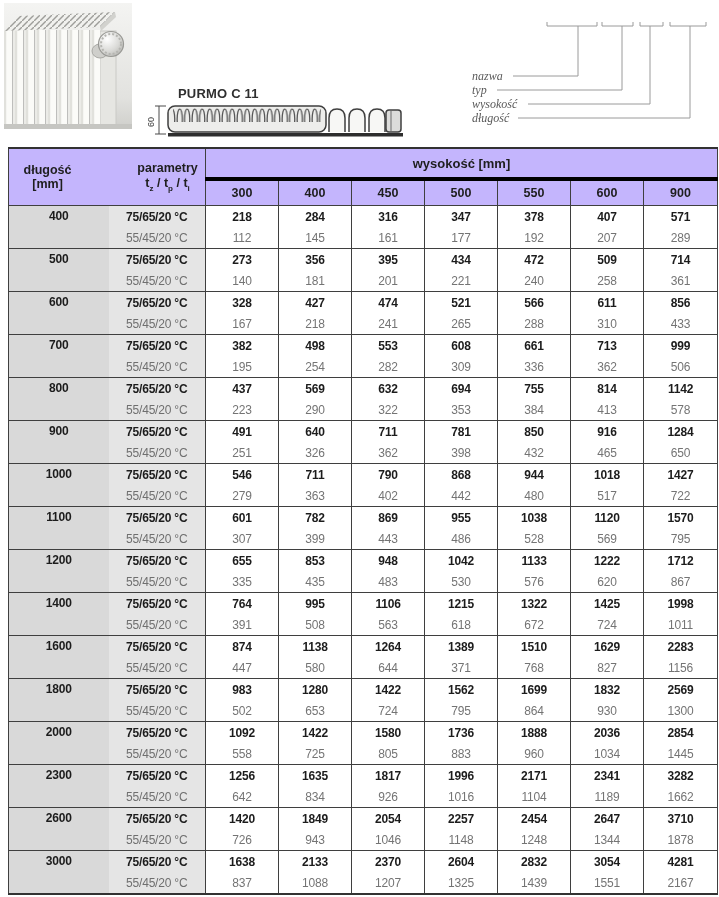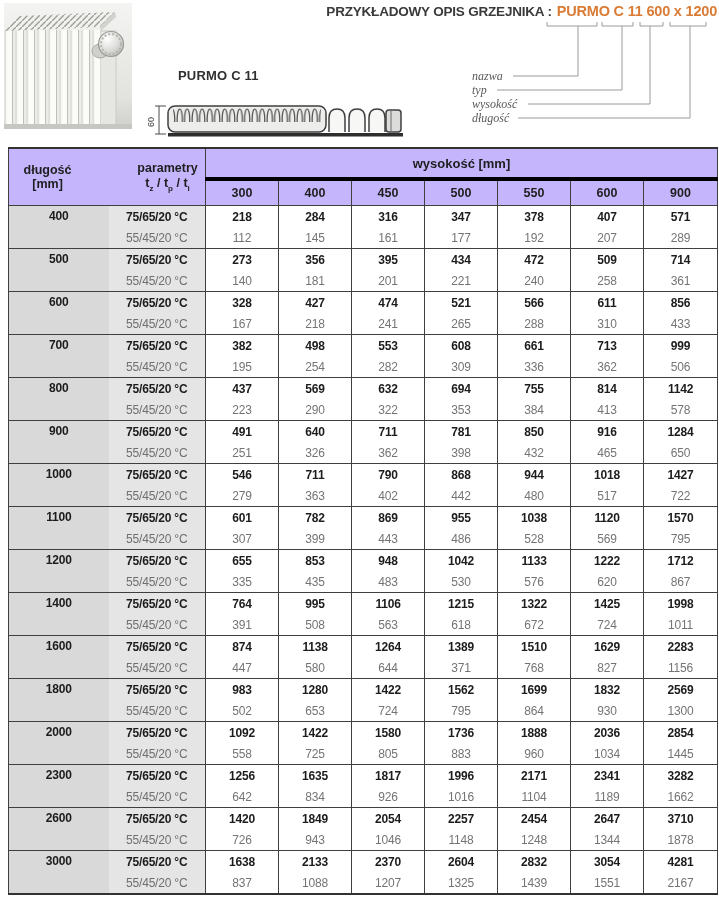--- a/index.html
+++ b/index.html
@@ -2,21 +2,21 @@
 <html><head>
 <meta charset="utf-8">
 <style>
   html,body{margin:0;padding:0;background:#ffffff;}
   body{width:719px;height:897px;font-family:"Liberation Sans",sans-serif;-webkit-font-smoothing:antialiased;}
   .page{position:relative;width:719px;height:897px;overflow:hidden;background:#fff;}
 
   
   .top{position:absolute;left:0;top:0;width:719px;height:147px;}
   .photo{position:absolute;left:4px;top:3px;}
-  .model-label{position:absolute;left:178px;top:68px;font-size:13px;font-weight:bold;color:#2f2f2f;letter-spacing:.2px;}
+  .model-label{position:absolute;left:178px;top:86px;font-size:13px;font-weight:bold;color:#2f2f2f;letter-spacing:.2px;}
   .profile{position:absolute;left:146px;top:96px;}
   .example{position:absolute;top:3px;right:2px;font-size:13.5px;white-space:nowrap;letter-spacing:-0.2px;}
   .example .lbl{color:#3a3a3a;font-weight:600;margin-right:5px;}
   .example .val{color:#d97b35;font-weight:bold;font-size:14.5px;}
   .leaders{position:absolute;left:460px;top:20px;}
   .leaders text{font-family:"Liberation Serif",serif;font-style:italic;font-size:12px;fill:#5a5a5a;}
 
   
   table.spec{position:absolute;left:8px;top:147px;width:709px;border-collapse:collapse;table-layout:fixed;
     border-left:1px solid #3f3f3f;border-right:1px solid #3f3f3f;border-top:2px solid #323232;border-bottom:2px solid #323232;}
@@ -95,23 +95,20 @@
       <rect x="22" y="10" width="158" height="26" rx="7" fill="#ededeb" stroke="#3f3f3f" stroke-width="1.5"></rect>
       <rect x="27" y="10" width="148" height="26" fill="url(#fins)"></rect>
       <path d="M183,36 V22 Q183,13 191,13 Q199,13 199,22 V36" fill="#f7f7f5" stroke="#3f3f3f" stroke-width="1.5"></path>
       <path d="M203,36 V22 Q203,13 211,13 Q219,13 219,22 V36" fill="#f7f7f5" stroke="#3f3f3f" stroke-width="1.5"></path>
       <path d="M223,36 V22 Q223,13 231,13 Q239,13 239,22 V36" fill="#f7f7f5" stroke="#3f3f3f" stroke-width="1.5"></path>
       <rect x="240" y="14" width="15" height="22" rx="3" fill="#dcdcda" stroke="#3f3f3f" stroke-width="1.5"></rect>
       <line x1="245" y1="15" x2="245" y2="35" stroke="#6a6a6a" stroke-width="1"></line>
       <rect x="22" y="37" width="235" height="3.5" fill="#2e2e2e"></rect>
     </svg>
 
-    <div class="example">
-      <span class="lbl">PRZYKŁADOWY OPIS GRZEJNIKA :</span><span class="val">PURMO C 11 600 x 1200</span>
-    </div>
 
     <svg class="leaders" width="256" height="125" viewBox="0 0 256 125">
       <g stroke="#9a9a9a" stroke-width="1" fill="none">
         <path d="M87,2 V6 H137 V2"></path>
         <path d="M142,2 V6 H173 V2"></path>
         <path d="M180,2 V6 H203 V2"></path>
         <path d="M210,2 V6 H246 V2"></path>
         <path d="M118,6 V56 H53"></path>
         <path d="M162,6 V70 H37"></path>
         <path d="M190,6 V84 H68"></path>

